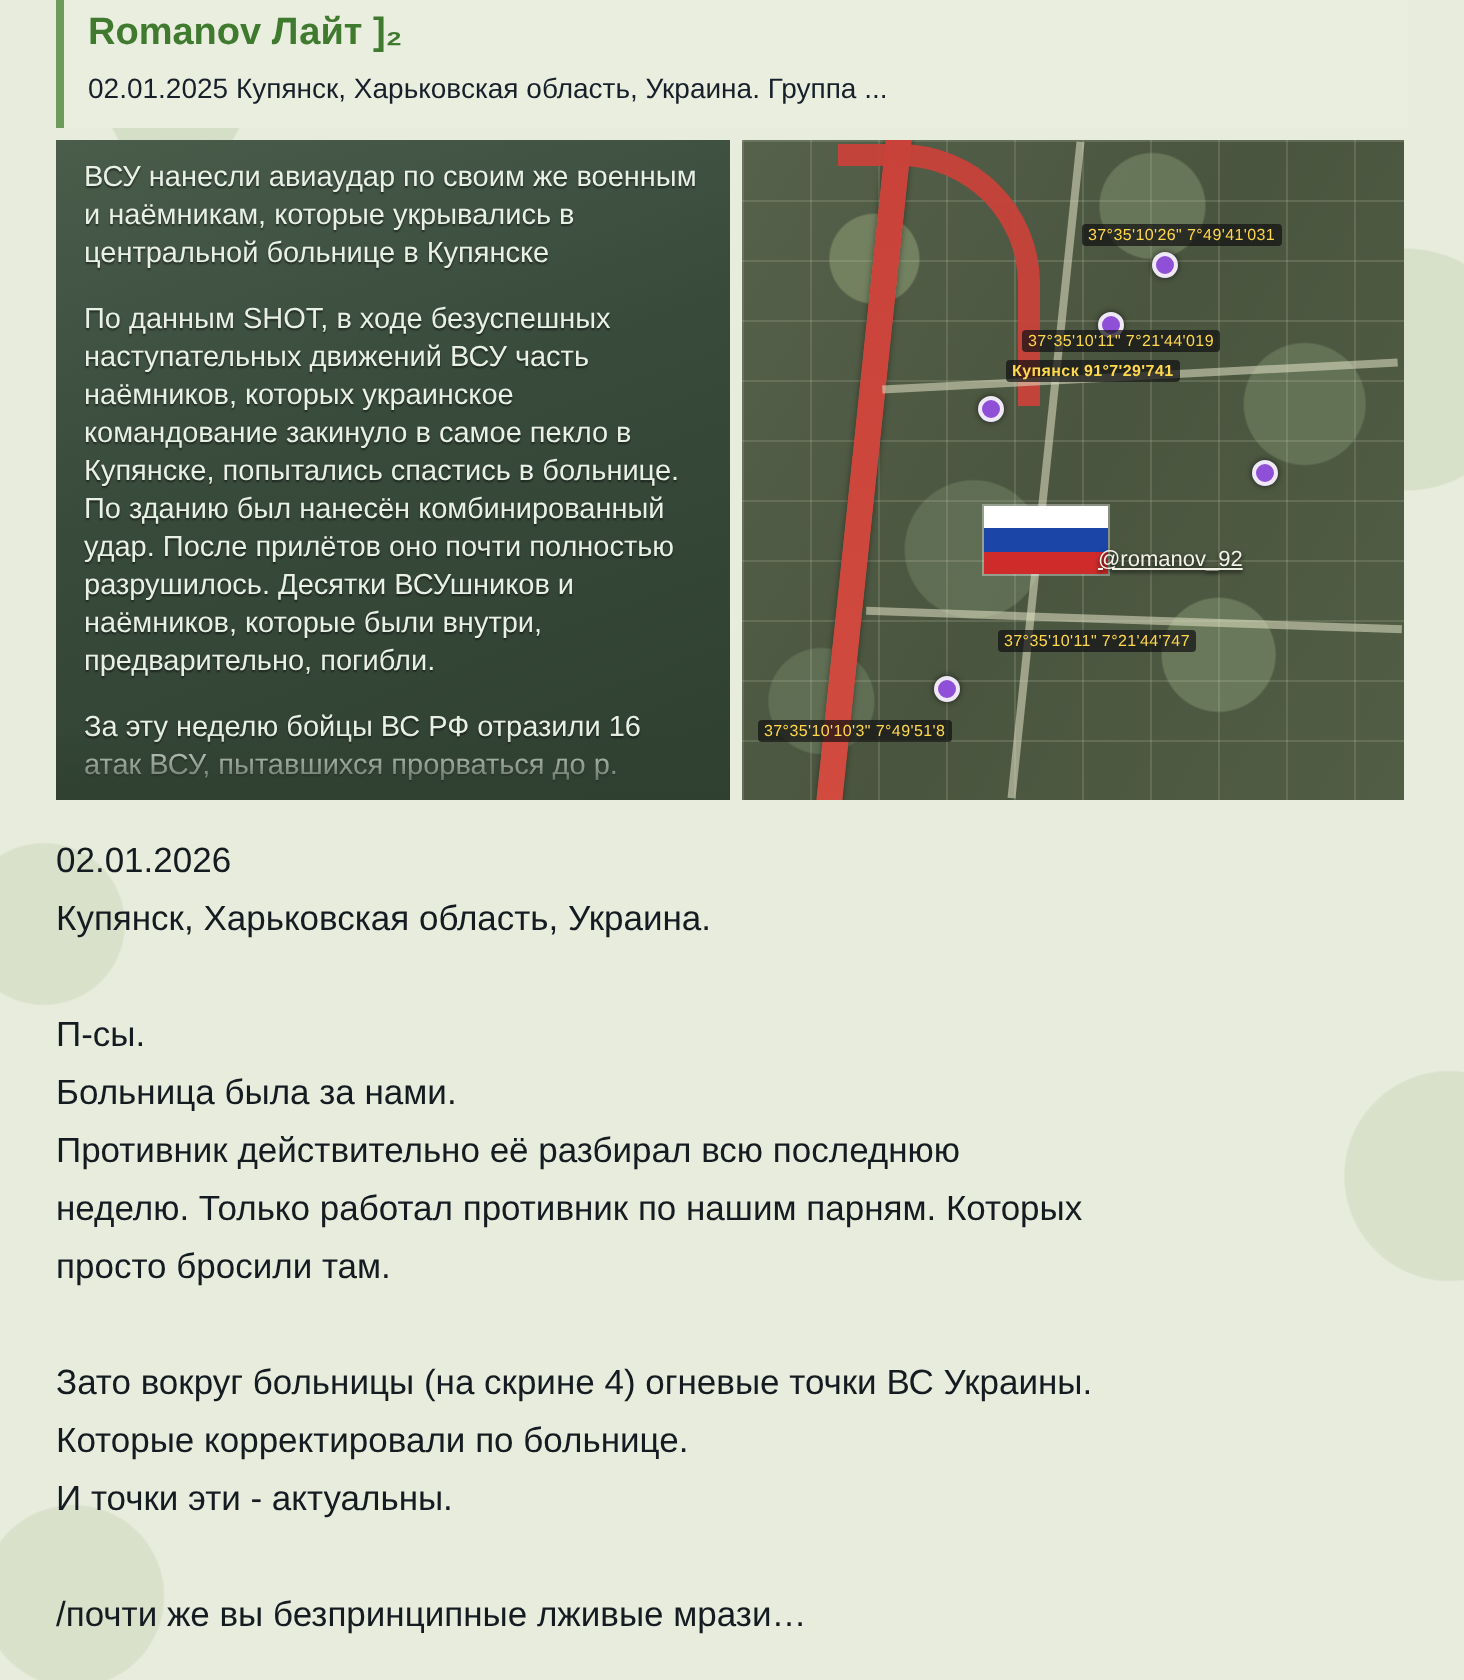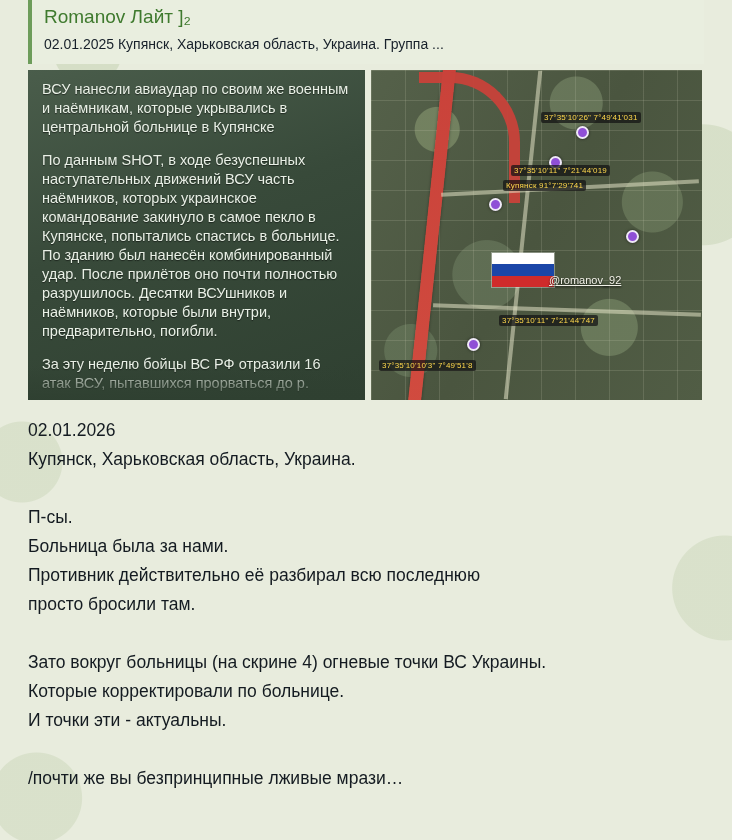--- a/index.html
+++ b/index.html
@@ -39,21 +39,21 @@
   
   .quote-block {
     background: #e9eedf;
     margin: 0 28px 0 28px;
     padding: 6px 10px 8px 12px;
     border-left: 4px solid #6d9c5a;
     box-sizing: border-box;
   }
   .quote-title {
     font-size: 19px;
-    font-weight: normal;
+    font-weight: bold;
     color: #3f7a2e;
     line-height: 22px;
     white-space: nowrap;
     overflow: hidden;
   }
   .quote-sub {
     font-size: 14px;
     color: #17202a;
     line-height: 24px;
     padding-top: 4px;
@@ -237,40 +237,41 @@
       <div class="road-light-c"></div>
 
       <div class="dot" style="left:205px; top:56px;"></div>
       <div class="dot" style="left:178px; top:86px;"></div>
       <div class="dot" style="left:118px; top:128px;"></div>
       <div class="dot" style="left:255px; top:160px;"></div>
       <div class="dot" style="left:96px;  top:268px;"></div>
 
       <div class="marker" style="left:170px; top:42px;">37°35'10'26" 7°49'41'031</div>
       <div class="marker" style="left:140px; top:95px;">37°35'10'11" 7°21'44'019</div>
-      <div class="marker" style="left:132px; top:110px;">Купянск 91°7'29'741</div>
+      <div class="marker" style="left:132px; top:110px;font-weight:bold;">Купянск 91°7'29'741</div>
       <div class="marker" style="left:128px; top:245px;">37°35'10'11" 7°21'44'747</div>
       <div class="marker" style="left:8px;   top:290px;">37°35'10'10'3" 7°49'51'8</div>
 
       <div class="flag">
         <i class="w"></i>
           <i class="b"></i>
           <i class="r"></i>
       </div>
       <div class="map-watermark">@romanov_92</div>
     </div>
   </div>
 
   <div class="post-body">
     <p>02.01.2026</p>
     <p>Купянск, Харьковская область, Украина.</p>
     <div class="gap"></div>
     <p>П-сы.</p>
     <p>Больница была за нами.</p>
     <p>Противник действительно её разбирал всю последнюю</p>
+    <p>неделю. Только работал противник по нашим парням. Которых</p>
     <p>просто бросили там.</p>
     <div class="gap"></div>
     <p>Зато вокруг больницы (на скрине 4) огневые точки ВС Украины.</p>
     <p>Которые корректировали по больнице.</p>
     <p>И точки эти - актуальны.</p>
     <div class="gap"></div>
     <p>/почти же вы безпринципные лживые мрази…</p>
   </div>
 
 </div>

